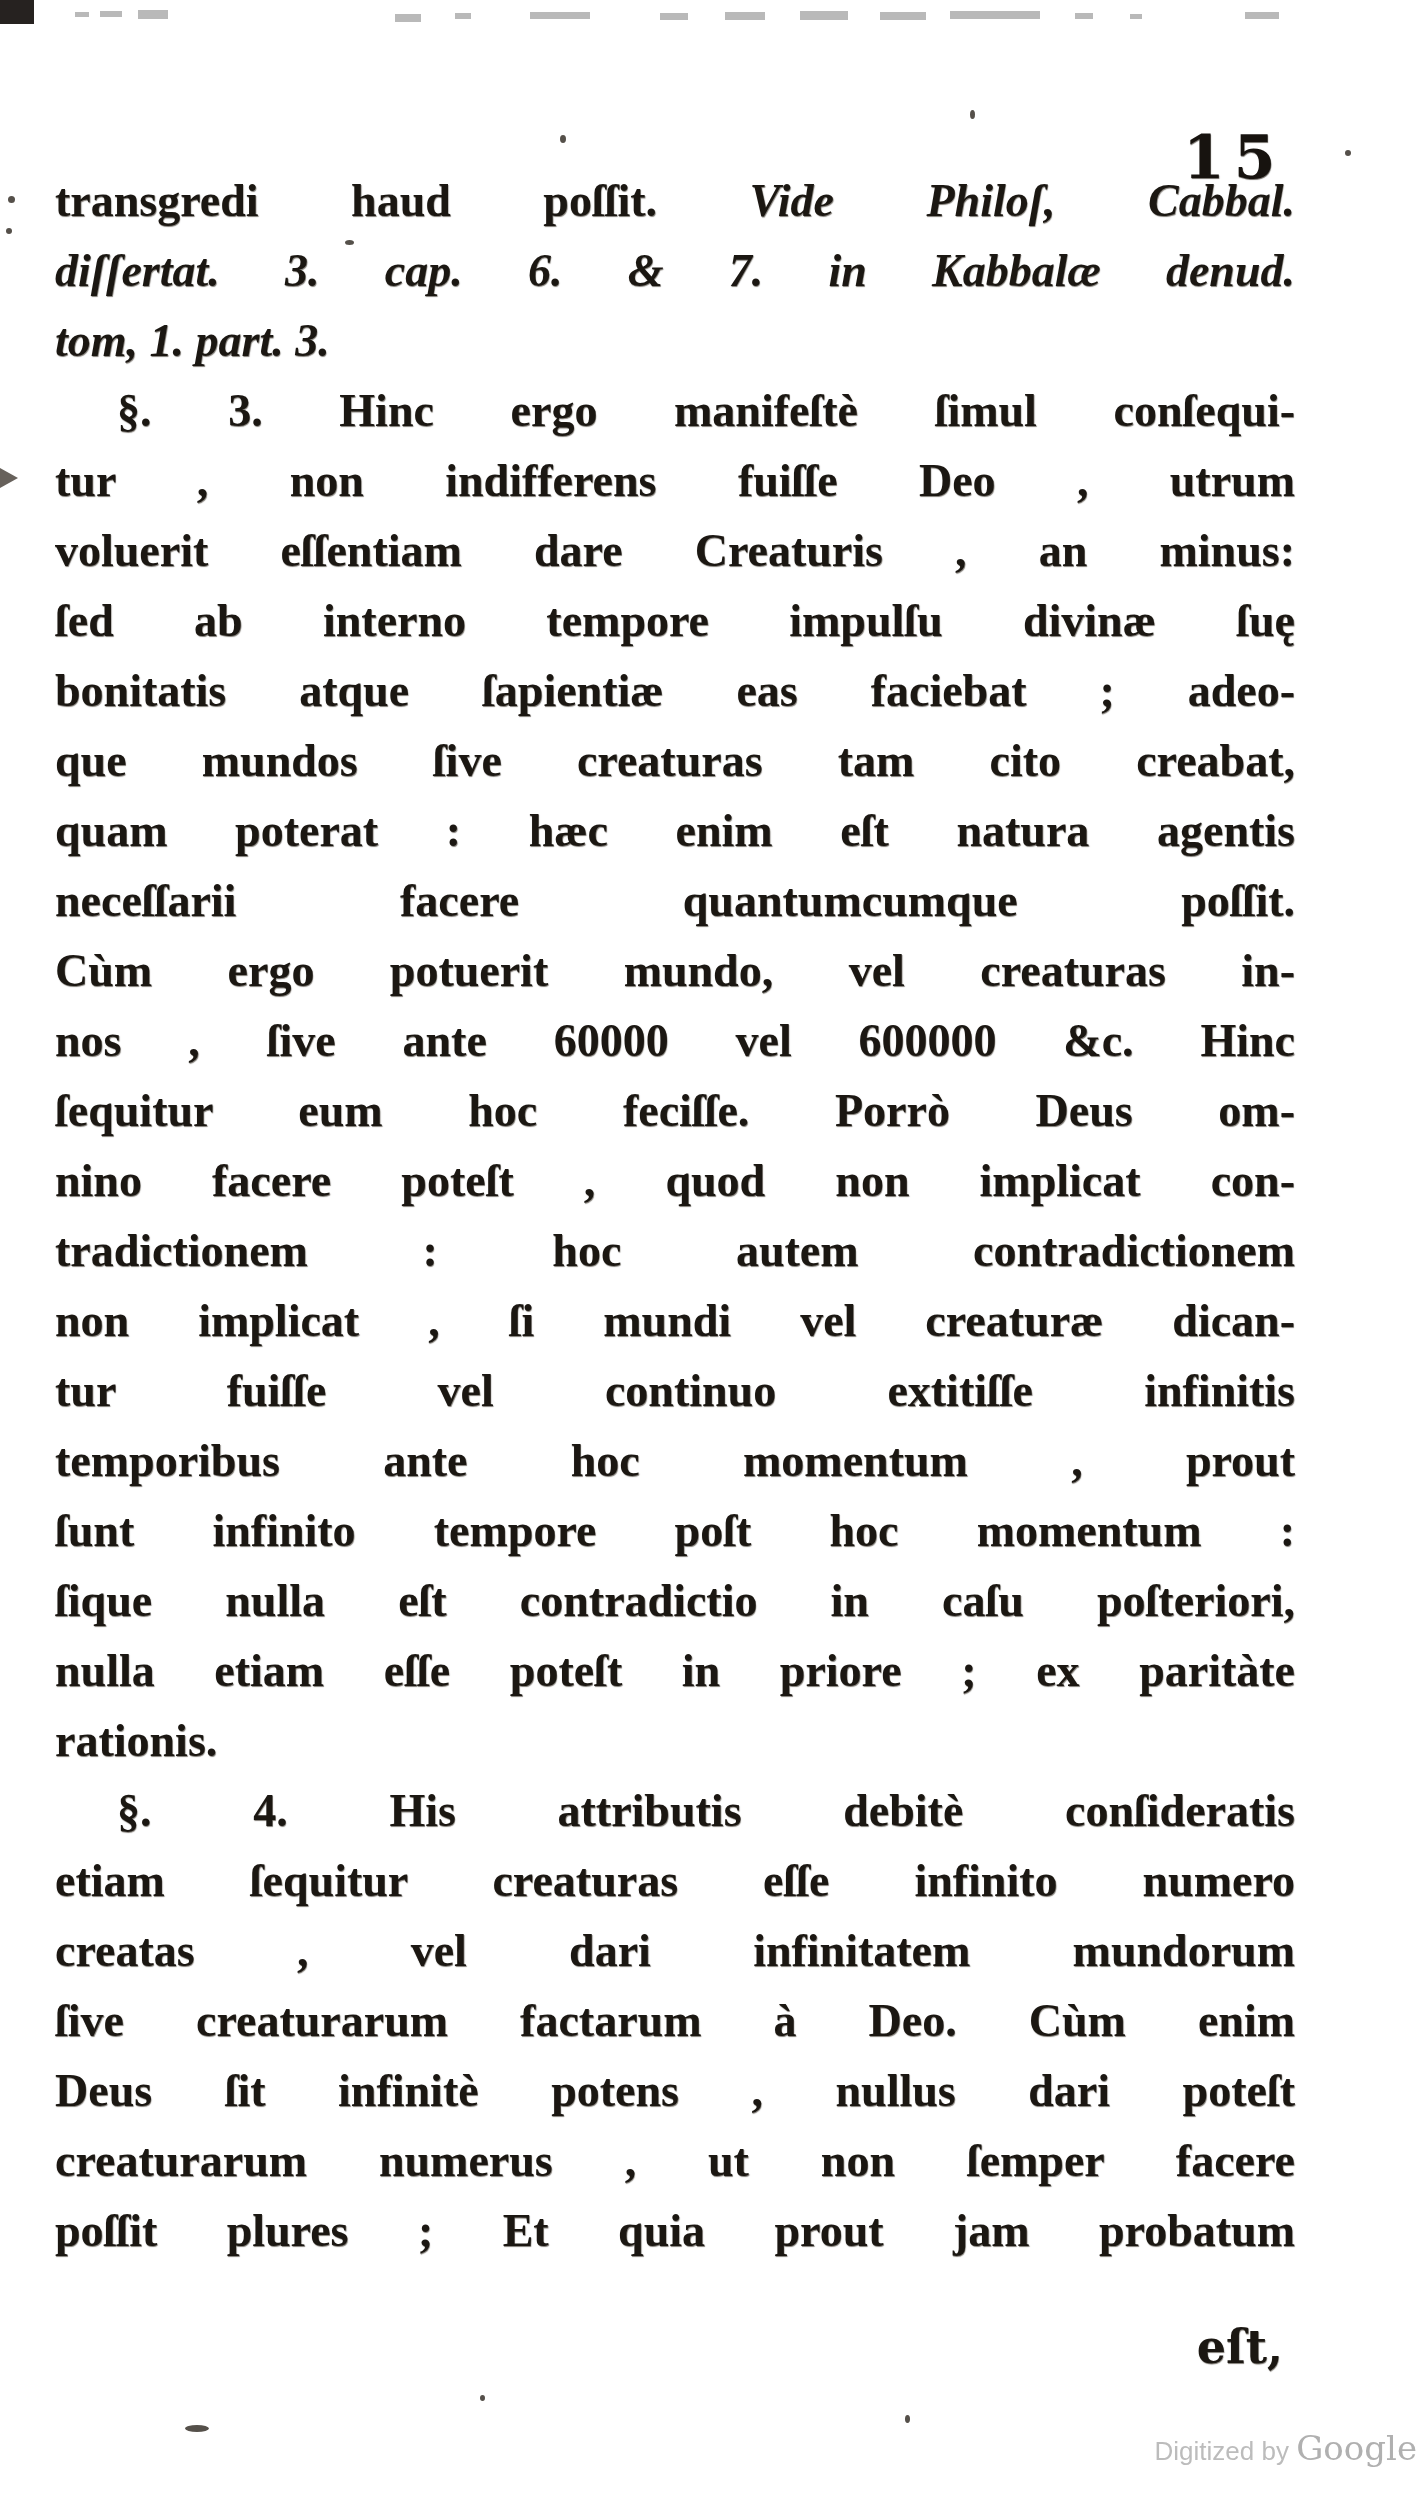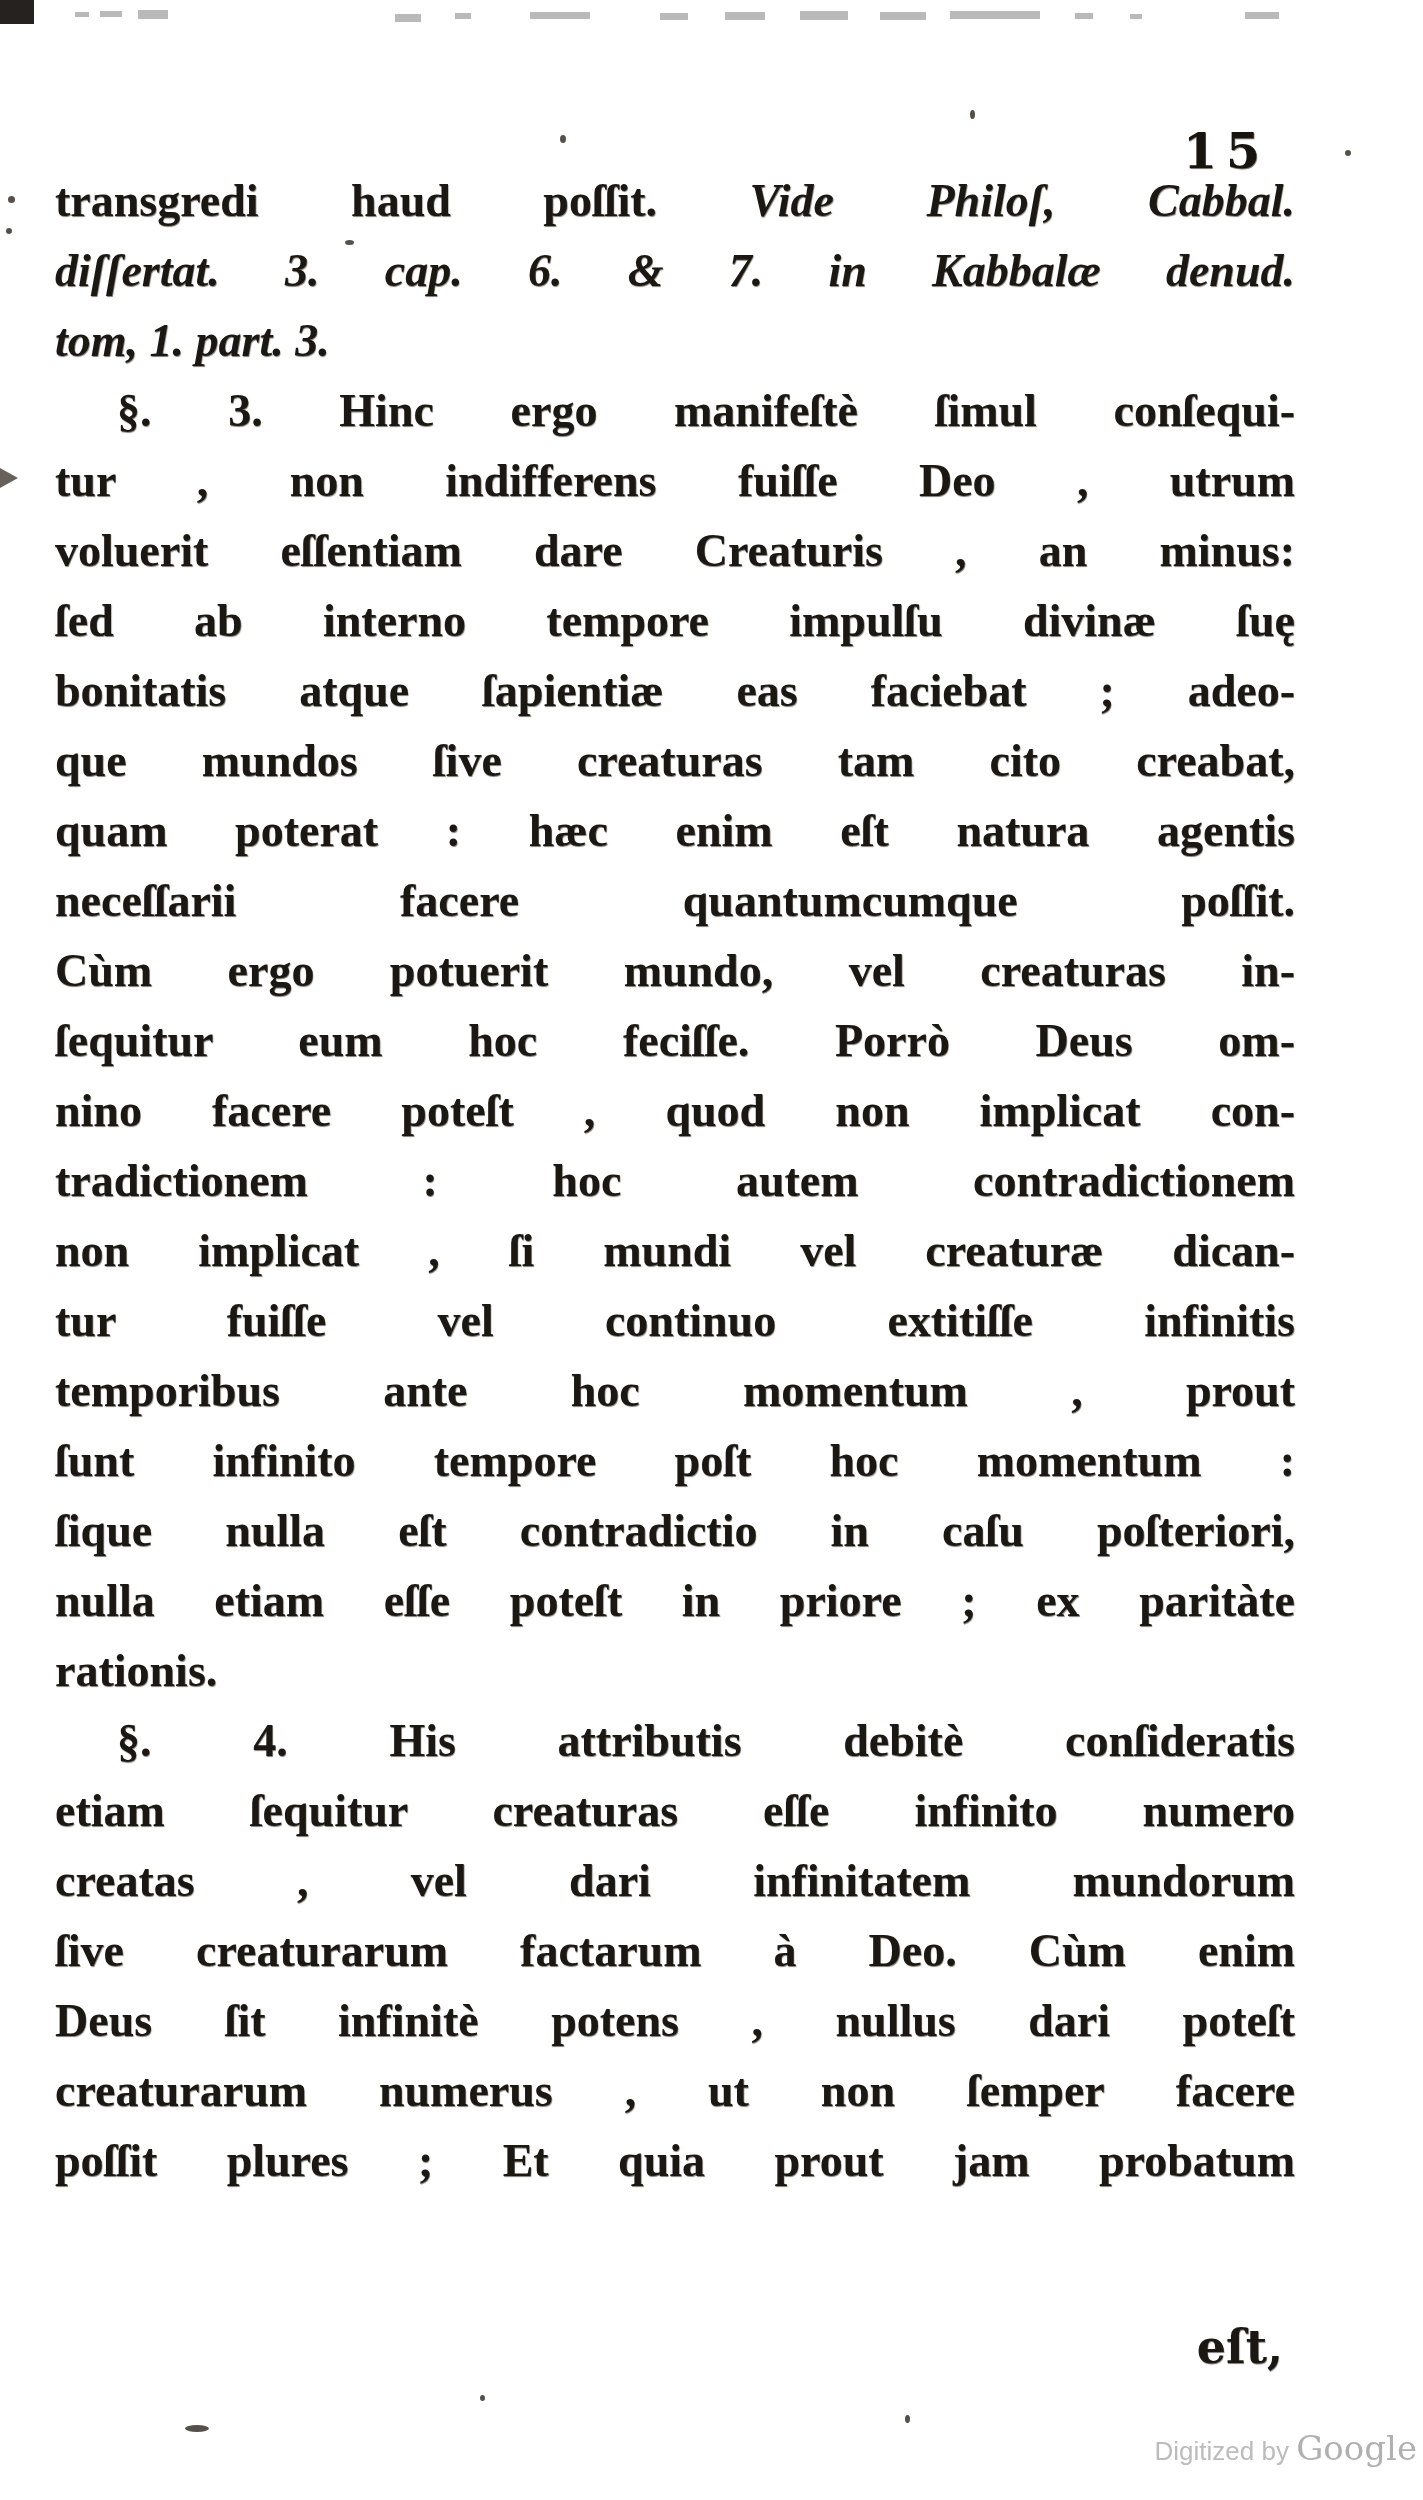--- a/index.html
+++ b/index.html
@@ -10,21 +10,21 @@
     overflow:hidden;
     font-family:"DejaVu Serif", serif;
   }
   .page {
     position:absolute; inset:0;
     background:#ffffff;
   }
   .page-number {
     position:absolute;
     top:122px; left:1183px;
-    font-size:49px; font-weight:bold;
+    font-size:60px; font-weight:bold;
     letter-spacing:9px;
     color:#17130f;
     text-shadow:0.6px 0.6px 0.8px rgba(25,18,10,0.6);
   }
   .text-block {
     position:absolute;
     left:55px; top:166px;
     width:1240px;
     font-family:Liberation Serif, serif;
   }
@@ -122,20 +122,21 @@
       <div class="line align-left"><span class="run-italic">tom, 1. part. 3.</span></div>
       <div class="line indent"><span>§. 3.  Hinc ergo manifeſtè ſimul conſequi-</span></div>
       <div class="line"><span>tur , non indifferens fuiſſe Deo , utrum</span></div>
       <div class="line"><span>voluerit eſſentiam dare Creaturis , an minus:</span></div>
       <div class="line"><span>ſed ab interno tempore impulſu divinæ ſuę</span></div>
       <div class="line"><span>bonitatis atque ſapientiæ eas faciebat ; adeo-</span></div>
       <div class="line"><span>que mundos ſive creaturas tam cito creabat,</span></div>
       <div class="line"><span>quam poterat : hæc enim eſt natura agentis</span></div>
       <div class="line"><span>neceſſarii facere quantumcumque poſſit.</span></div>
       <div class="line"><span>Cùm ergo potuerit mundo, vel creaturas in-</span></div>
+      <div class="line"><span>nos , ſive ante 60000 vel 600000 &amp;c. Hinc</span></div>
       <div class="line"><span>ſequitur eum hoc feciſſe. Porrò Deus om-</span></div>
       <div class="line"><span>nino facere poteſt , quod non implicat con-</span></div>
       <div class="line"><span>tradictionem : hoc autem contradictionem</span></div>
       <div class="line"><span>non implicat , ſi mundi vel creaturæ dican-</span></div>
       <div class="line"><span>tur fuiſſe vel continuo extitiſſe infinitis</span></div>
       <div class="line"><span>temporibus ante hoc momentum , prout</span></div>
       <div class="line"><span>ſunt infinito tempore poſt hoc momentum :</span></div>
       <div class="line"><span>ſique nulla eſt contradictio in caſu poſteriori,</span></div>
       <div class="line"><span>nulla etiam eſſe poteſt in priore ; ex paritàte</span></div>
       <div class="line align-left"><span>rationis.</span></div>

